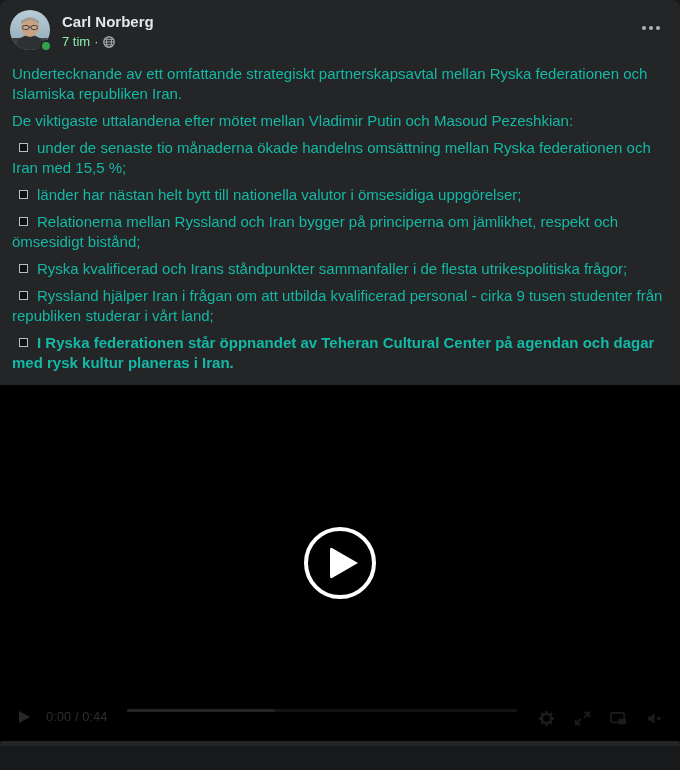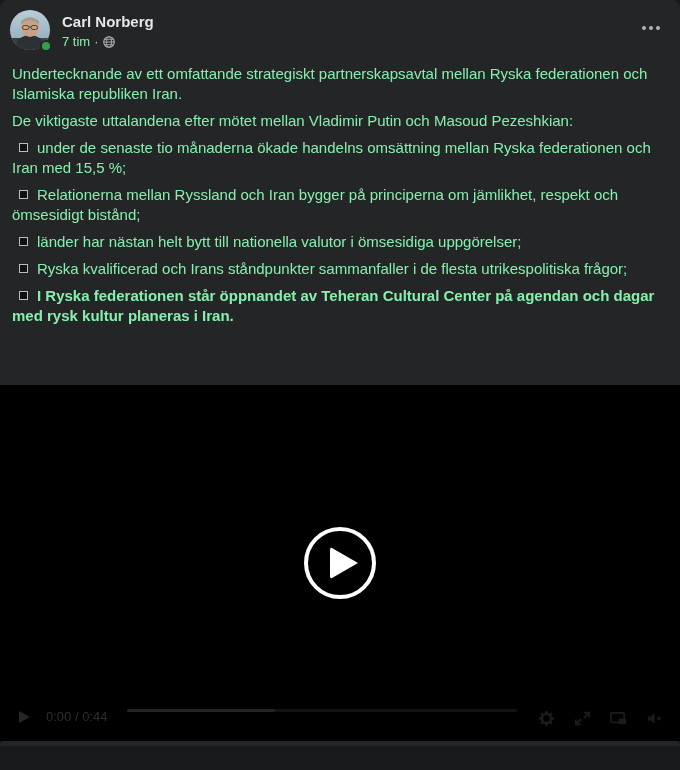--- a/index.html
+++ b/index.html
@@ -15,21 +15,21 @@
     background:#31a24c;border:2px solid #242526;box-sizing:border-box;}
   .header-text{margin-left:12px;padding-top:2px;flex:1;min-width:0;}
   .author-name{color:#e4e6eb;font-size:15px;font-weight:bold;line-height:19px;cursor:pointer;}
   .meta-row{display:flex;align-items:center;gap:4px;margin-top:3px;color:#86efac;font-size:13px;line-height:16px;}
   .globe-icon{display:inline-block;width:12px;height:12px;opacity:.95;}
   .more-btn{position:absolute;top:20px;right:18px;display:flex;gap:3px;align-items:center;
     padding:6px 2px;cursor:pointer;border-radius:50%;}
   .more-btn .dot{width:4px;height:4px;border-radius:50%;background:#b0b3b8;}
 
   
-  .post-body{padding:4px 12px 10px 12px;color:#86efac;font-size:15px;line-height:20px;}
+  .post-body{padding:4px 12px 10px 12px;color:#14b8a6;font-size:15px;line-height:20px;}
   .para{margin:0 0 7px 0;}
   .para:last-child{margin-bottom:8px;font-weight:bold;}
   .bullet-square{display:inline-block;width:7px;height:7px;background:#101112;
     border:1px solid #b9bdc1;margin:0 9px 0 7px;position:relative;top:-1px;}
 
   
   .video-area{flex:1;background:#000;position:relative;}
   .big-play{position:absolute;left:50%;top:50%;transform:translate(-50%,-50%);
     width:76px;height:76px;cursor:pointer;}
   .controls{position:absolute;left:0;right:0;bottom:6px;height:26px;display:flex;
@@ -91,23 +91,24 @@
         <span class="dot"></span>
         <span class="dot"></span>
         <span class="dot"></span>
       </div>
     </div>
 
     <div class="post-body" id="post-body">
         <div class="para"><span>Undertecknande av ett omfattande strategiskt partnerskapsavtal mellan Ryska federationen och Islamiska republiken Iran.</span></div>
         <div class="para"><span>De viktigaste uttalandena efter mötet mellan Vladimir Putin och Masoud Pezeshkian:</span></div>
         <div class="para"><span class="bullet-square"></span><span>under de senaste tio månaderna ökade handelns omsättning mellan Ryska federationen och Iran med 15,5 %;</span></div>
+        <div class="para"><span class="bullet-square"></span><span>länder har nästan helt bytt till nationella valutor i ömsesidiga uppgörelser;</span></div>
         <div class="para"><span class="bullet-square"></span><span>Relationerna mellan Ryssland och Iran bygger på principerna om jämlikhet, respekt och ömsesidigt bistånd;</span></div>
-        <div class="para"><span class="bullet-square"></span><span>länder har nästan helt bytt till nationella valutor i ömsesidiga uppgörelser;</span></div>
         <div class="para"><span class="bullet-square"></span><span>Ryska kvalificerad och Irans ståndpunkter sammanfaller i de flesta utrikespolitiska frågor;</span></div>
+        <div class="para"><span class="bullet-square"></span><span>Ryssland hjälper Iran i frågan om att utbilda kvalificerad personal - cirka 9 tusen studenter från republiken studerar i vårt land;</span></div>
         <div class="para"><span class="bullet-square"></span><span>I Ryska federationen står öppnandet av Teheran Cultural Center på agendan och dagar med rysk kultur planeras i Iran.</span></div>
       </div>
   </div>
 
   <div class="video-area">
 
     <svg class="big-play" viewBox="0 0 76 76">
       <circle cx="38" cy="38" r="34" fill="none" stroke="#ffffff" stroke-width="4"></circle>
       <path d="M30 23 L56 38 L30 53 Q28 54 28 51 L28 25 Q28 22 30 23 Z" fill="#ffffff"></path>
     </svg>

